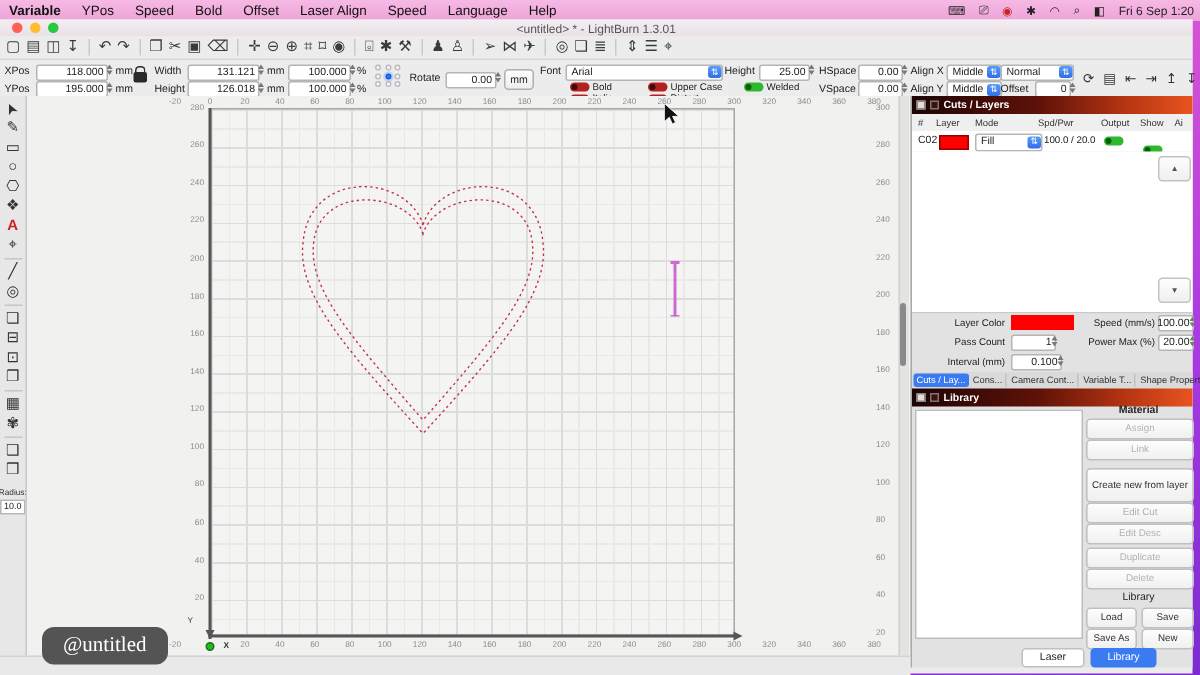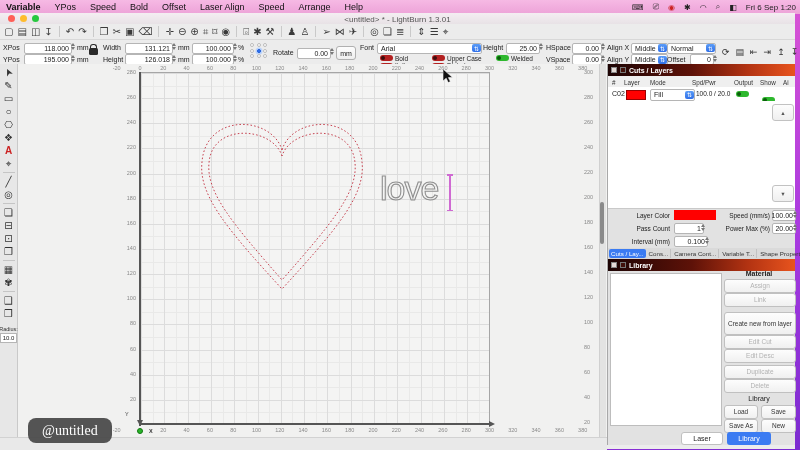--- a/index.html
+++ b/index.html
@@ -115,21 +115,21 @@
 
 <div id="menubar" class="abs">
   <div id="menu-items">
     <span class="app">Variable</span>
   <span>YPos</span>
       <span>Speed</span>
       <span>Bold</span>
       <span>Offset</span>
       <span>Laser Align</span>
       <span>Speed</span>
-      <span>Arrange</span>
+      <span>Language</span>
       <span>Help</span>
     </div>
   <div id="menu-right">
     <span style="color: rgb(34, 34, 34);">⌨</span>
       <span style="color: rgb(34, 34, 34);">⎚</span>
       <span style="color: rgb(204, 34, 34);">◉</span>
       <span style="color: rgb(34, 34, 34);">✱</span>
       <span style="color: rgb(34, 34, 34);">◠</span>
       <span style="color: rgb(34, 34, 34);">⌕</span>
       <span style="color: rgb(34, 34, 34);">◧</span>
@@ -364,21 +364,20 @@
     <div class="abs" style="left:471px;top:356.5px;width:0;height:0;border-top:3px solid transparent;border-bottom:3px solid transparent;border-left:6px solid #555;"></div>
     <div class="abs" style="left:119px;top:363.5px;width:6px;height:6px;border-radius:50%;background:#2ab52a;border:1px solid #117711;box-sizing:border-box;"></div>
     <span class="rnum" style="left:107px;top:347px;color:#444;">Y</span>
     <span class="rnum" style="left:131px;top:363.5px;color:#333;font-weight:bold;">X</span>
 
     <svg class="abs" style="left:0;top:0;" width="589" height="373">
       <path id="heart-outer" d="M264,86 C254,52 188,48 184,98 C180,132 212,168 264,225 C316,168 348,132 344,98 C340,48 274,52 264,86 Z" fill="none" stroke-width="0.9" stroke-dasharray="1.6 2.1" stroke="#c13040"></path>
       <path id="heart-inner" d="M264,92 C255,63 194,58 191,99 C188,129 216,161 264,216 C312,161 340,129 337,99 C334,58 273,63 264,92 Z" fill="none" stroke-width="0.9" stroke-dasharray="1.6 2.1" stroke="#c13040"></path>
     </svg>
 
-    <div id="love" class="abs" style="-webkit-text-stroke: 1.1px rgb(143, 143, 143);">love</div>
     <div id="caret" class="abs">
       <div class="bar"></div>
         <div class="s1"></div>
         <div class="s2"></div>
     </div>
 
     <div id="vtrack" class="abs"></div>
     <div id="vthumb" class="abs"></div>
 
     <svg class="abs" style="left:425px;top:5px;" width="12" height="15">

